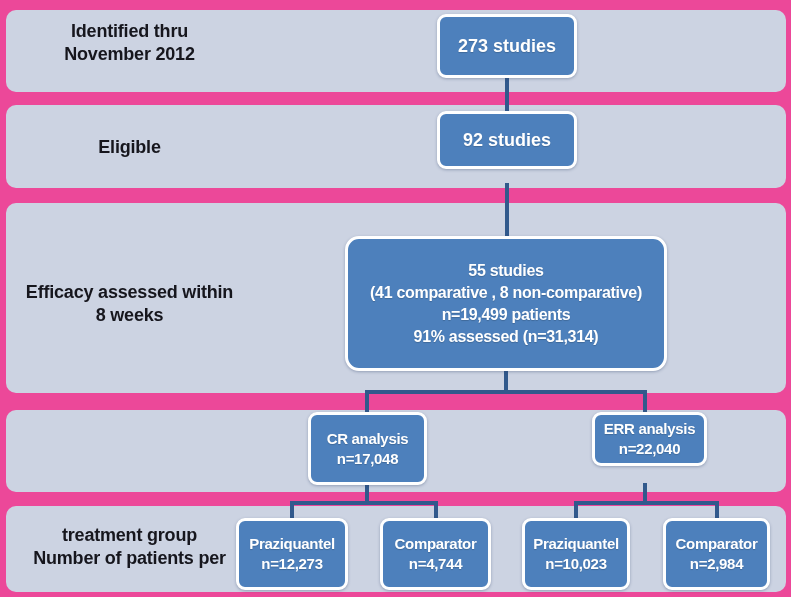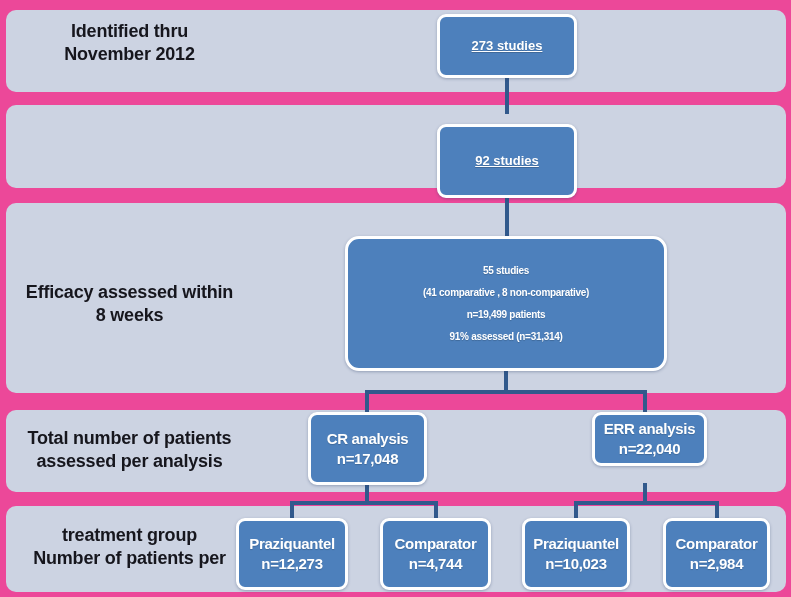--- a/index.html
+++ b/index.html
@@ -26,66 +26,65 @@
   .node{
     position:absolute;box-sizing:border-box;
     background:var(--box-fill,#4d80bc);
     border:3px solid var(--box-border,#ffffff);
     border-radius:9px;
     color:var(--box-text,#ffffff);font-weight:700;text-align:center;
     display:flex;flex-direction:column;justify-content:center;align-items:center;
     box-shadow:0 1px 3px rgba(40,60,100,0.35);
     text-shadow:0 1px 1px rgba(0,0,0,0.18);
   }
-  .node-lg{font-size:13px;line-height:24px;text-decoration:underline;}
-  .node-wide{font-size:10px;line-height:22px;letter-spacing:-0.3px;border-radius:14px;}
+  .node-lg{font-size:18px;line-height:24px;}
+  .node-wide{font-size:16px;line-height:22px;letter-spacing:-0.3px;border-radius:14px;}
   .node-md{font-size:15px;line-height:20px;letter-spacing:-0.3px;text-align:center;}
 </style>
 </head>
 <body>
 
 <div class="stage">
 
   <div class="band" style="top:10px;height:82px"></div>
   <div class="band" style="top:105px;height:83px"></div>
   <div class="band" style="top:203px;height:190px"></div>
   <div class="band" style="top:410px;height:82px"></div>
   <div class="band" style="top:506px;height:86px"></div>
 
   <div class="rowlabel" style="top:20px">
     <div>Identified thru</div>
     <div>November 2012</div>
   </div>
+  <div class="rowlabel" style="top:136px">
+    <div>Eligible</div>
+  </div>
   <div class="rowlabel" style="top:281px">
     <div>Efficacy assessed within</div>
     <div>8 weeks</div>
-  </div>
-  <div class="rowlabel" style="top:427px">
-    <div>Total number of patients</div>
-    <div>assessed per analysis</div>
   </div>
   <div class="rowlabel" style="top:524px">
     <div>treatment group</div>
     <div>Number of patients per</div>
   </div>
 
   <div class="conn-v" style="left:505px;top:76px;height:38px"></div>
   <div class="conn-v" style="left:505px;top:183px;height:57px"></div>
   <div class="conn-v" style="left:504px;top:369px;height:25px"></div>
   <div class="bracket" style="left:365px;top:390px;width:282px;height:24px"></div>
   <div class="conn-v" style="left:365px;top:483px;height:22px"></div>
   <div class="bracket" style="left:290px;top:501px;width:148px;height:19px"></div>
   <div class="conn-v" style="left:643px;top:483px;height:22px"></div>
   <div class="bracket" style="left:574px;top:501px;width:145px;height:19px"></div>
 
   <div class="node node-lg" style="left:437px;top:14px;width:140px;height:64px">
     <div>273 studies</div>
   </div>
 
-  <div class="node node-lg" style="left:437px;top:124px;width:140px;height:74px">
+  <div class="node node-lg" style="left:437px;top:111px;width:140px;height:58px">
     <div>92 studies</div>
   </div>
 
   <div class="node node-wide" style="left:345px;top:236px;width:322px;height:135px">
     <div>55 studies</div>
     <div>(41 comparative , 8 non-comparative)</div>
     <div>n=19,499 patients</div>
     <div>91% assessed (n=31,314)</div>
   </div>
 

